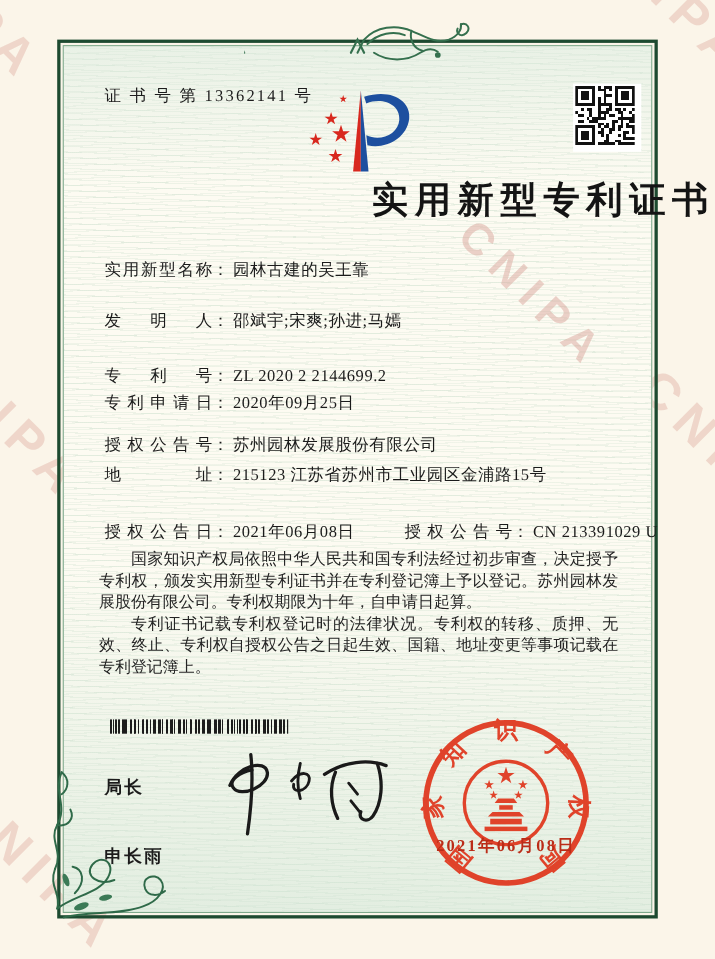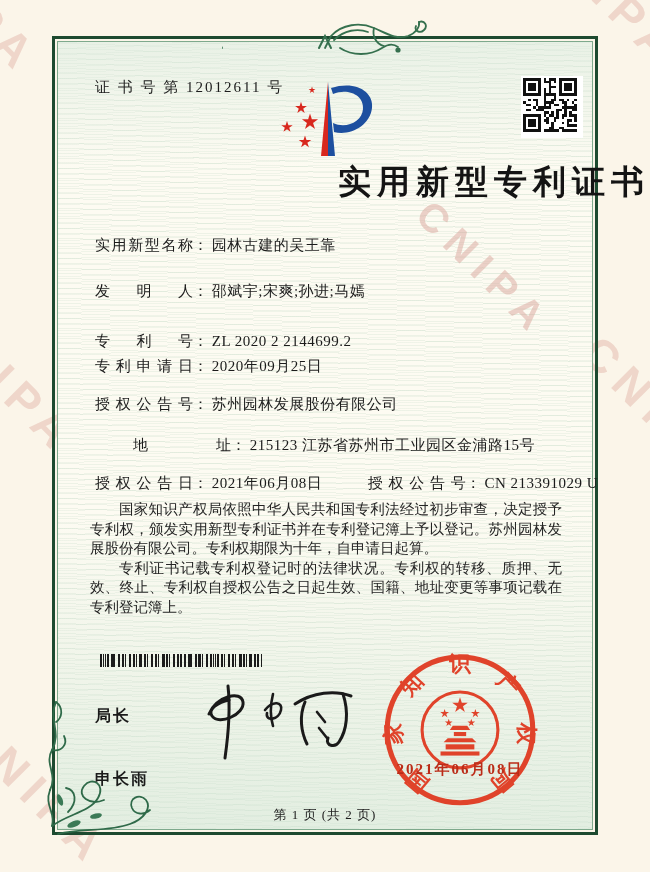--- a/index.html
+++ b/index.html
@@ -109,21 +109,21 @@
       <path d="M12,96 C6,112 18,118 14,132"></path>
       <path d="M14,132 C30,120 52,118 60,104 C68,90 54,82 46,92 C38,102 52,112 66,106"></path>
       <path d="M20,140 C44,134 70,138 92,130 C106,125 114,114 108,106 C102,99 90,104 94,114 C97,121 106,121 112,116"></path>
       <path d="M30,118 C40,108 38,96 28,94"></path>
       <ellipse cx="36" cy="130" rx="7" ry="3" transform="rotate(-20 36 130)" fill="#3b7a56" stroke="none"></ellipse>
       <ellipse cx="58" cy="122" rx="6" ry="2.6" transform="rotate(-12 58 122)" fill="#3b7a56" stroke="none"></ellipse>
       <ellipse cx="22" cy="106" rx="6" ry="2.6" transform="rotate(70 22 106)" fill="#3b7a56" stroke="none"></ellipse>
     </g>
   </svg>
 
-  <div class="cert-no">证 书 号 第 12012611 号</div>
+  <div class="cert-no">证 书 号 第 13362141 号</div>
 
   <svg class="logo" width="108" height="78" viewBox="0 0 108 78">
     <g fill="#d8281e">
       <path transform="translate(40,10) scale(0.36)" d="M0,-10 L5.9,8.1 L-9.5,-3.1 L9.5,-3.1 L-5.9,8.1 Z"></path>
       <path transform="translate(29,28) scale(0.62)" d="M0,-10 L5.9,8.1 L-9.5,-3.1 L9.5,-3.1 L-5.9,8.1 Z"></path>
       <path transform="translate(38,42) scale(0.85)" d="M0,-10 L5.9,8.1 L-9.5,-3.1 L9.5,-3.1 L-5.9,8.1 Z"></path>
       <path transform="translate(15,47) scale(0.6)" d="M0,-10 L5.9,8.1 L-9.5,-3.1 L9.5,-3.1 L-5.9,8.1 Z"></path>
       <path transform="translate(33,62) scale(0.66)" d="M0,-10 L5.9,8.1 L-9.5,-3.1 L9.5,-3.1 L-5.9,8.1 Z"></path>
       <polygon points="56,2 49,76 56,76"></polygon>
     </g>
@@ -295,21 +295,21 @@
       <span class="fvalue">ZL 2020 2 2144699.2</span>
     </div>
     <div class="frow" style="top:121px;">
       <span class="flabel">专利申请日</span><span class="fcolon">：</span>
       <span class="fvalue">2020年09月25日</span>
     </div>
     <div class="frow" style="top:159px;">
       <span class="flabel">授权公告号</span><span class="fcolon">：</span>
       <span class="fvalue">苏州园林发展股份有限公司</span>
     </div>
-    <div class="frow" style="top:200px;margin-left:38px;">
+    <div class="frow" style="top:186px;">
       <span class="flabel">地址</span><span class="fcolon">：</span>
       <span class="fvalue">215123 江苏省苏州市工业园区金浦路15号</span>
     </div>
     <div class="frow" style="top:238px;">
       <span class="flabel">授权公告日</span><span class="fcolon">：</span>
       <span class="fvalue">2021年06月08日</span>
       <span style="display:inline-block;width:38px;"></span>
       <span class="flabel">授权公告号</span><span class="fcolon">：</span>
       <span class="fvalue">CN 213391029 U</span>
     </div>
@@ -359,15 +359,14 @@
       <path transform="translate(91,71) scale(0.4)" d="M0,-10 L5.9,8.1 L-9.5,-3.1 L9.5,-3.1 L-5.9,8.1 Z"></path>
       <polygon points="70,78 90,78 87,74 73,74"></polygon>
       <rect x="74" y="80" width="12" height="4"></rect>
       <polygon points="64,90 96,90 92,86 68,86"></polygon>
       <rect x="66" y="92" width="28" height="5"></rect>
       <rect x="61" y="99" width="38" height="4"></rect>
     </g>
   </svg>
   <div class="seal-date">2021年06月08日</div>
 
-  <div class="footer">第 1 页 (共 2 页)</div>
 
 </div>
 
 </body></html>

